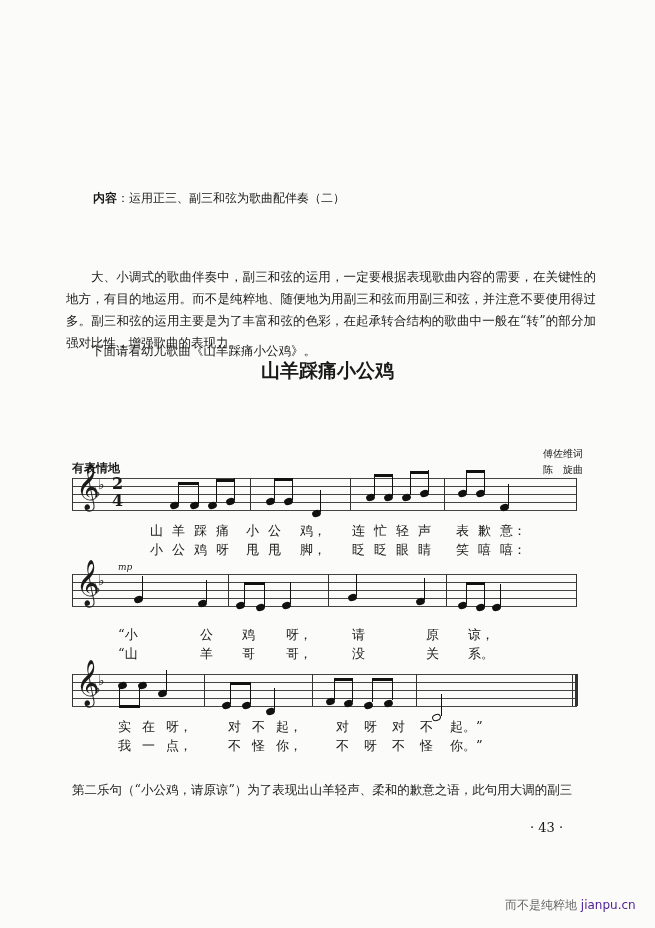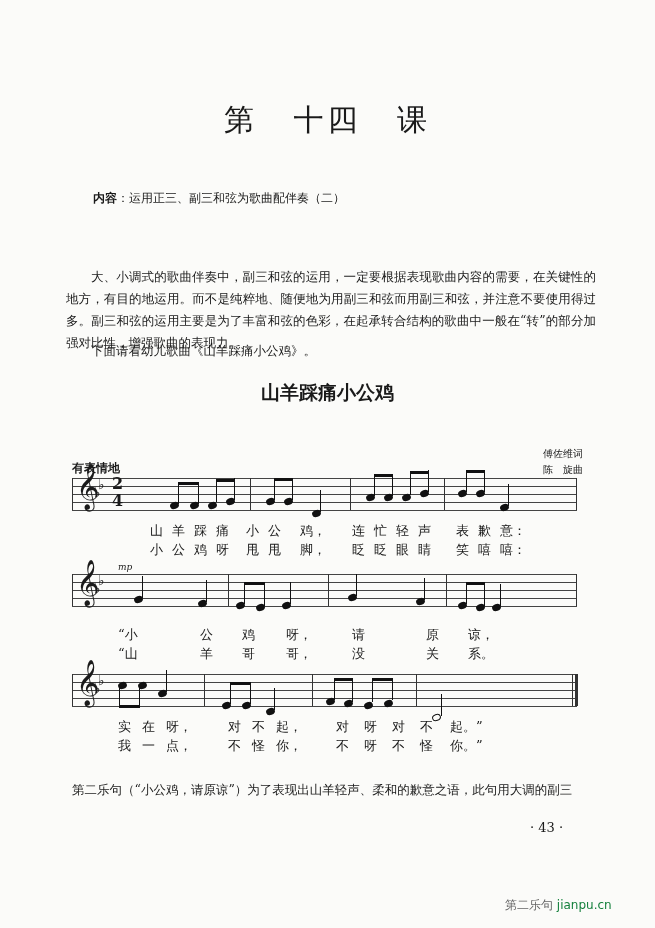--- a/index.html
+++ b/index.html
@@ -5,48 +5,47 @@
     * { box-sizing: border-box; margin: 0; padding: 0; }
     body { width: 655px; height: 928px; background: #fbfbf9; font-family: "DejaVu Serif", "Liberation Serif", serif; color: #1a1a1a; position: relative; overflow: hidden; }
     .page { position: absolute; inset: 0; }
     .lesson-title { position: absolute; top: 100px; left: 0; width: 655px; text-align: center; font-size: 30px; letter-spacing: 4px; word-spacing: 22px; font-weight: normal; }
     .content-line { position: absolute; top: 190px; left: 93px; font-size: 12px; }
     .content-line b { font-weight: bold; text-align: center; }
     .body-text { position: absolute; left: 66px; width: 530px; font-size: 12.5px; line-height: 22px; text-align: justify; margin-top: 40px; }
     .p1 { top: 226px; text-indent: 25px; }
     .p2 { top: 300px; left: 91px; }
     .p3 { top: 322px; left: 91px; }
-    .song-title { position: absolute; top: 380px; left: 0; width: 655px; text-align: center; font-size: 19px; }
+    .song-title { position: absolute; top: 358px; left: 0; width: 655px; text-align: center; font-size: 19px; }
     .credits { position: absolute; top: 446px; right: 72px; font-size: 10px; line-height: 16px; text-align: left; }
     .tempo { position: absolute; top: 460px; left: 72px; font-size: 12px; font-weight: bold; }
     .dynamic { position: absolute; top: 562px; left: 118px; font-size: 9px; font-style: italic; }
     .staff { position: absolute; left: 72px; width: 505px; height: 32px; }
     .staff .line { position: absolute; left: 0; right: 0; height: 1px; background: #444; }
     .staff .bar { position: absolute; top: 0; width: 1px; height: 32px; background: #333; }
     .clef { position: absolute; left: 4px; top: -12px; font-size: 40px; line-height: 1; font-family: "DejaVu Sans", sans-serif; }
     .flat { position: absolute; left: 26px; font-size: 14px; font-family: "DejaVu Sans", sans-serif; }
     .timesig { position: absolute; left: 40px; top: -3px; font-size: 16px; font-weight: bold; line-height: 17px; text-align: center; }
     .note { position: absolute; width: 9px; height: 7px; background: #111; border-radius: 50%; transform: rotate(-20deg); }
     .stem { position: absolute; width: 1px; height: 22px; background: #111; }
     .beam { position: absolute; height: 3px; background: #111; }
     .lyrics { position: absolute; left: 72px; width: 505px; font-size: 13px; height: 18px; }
     .lyrics span { position: absolute; }
     .analysis { position: absolute; left: 72px; width: 520px; font-size: 12.5px; line-height: 22px; }
     .a1 { top: 757px; }
     .a2 { top: 779px; }
     .page-number { position: absolute; top: 820px; left: 530px; font-size: 13px; }
     .watermark { position: absolute; top: 897px; left: 505px; font-size: 12px; font-family: "DejaVu Sans", sans-serif; color: #666; }
-    .watermark .brand { color: #15803d; text-align: right; }
+    .watermark .brand { color: #4c1d95; text-align: right; }
   </style>
 </head>
 <body>
 
 <div class="page">
 
-  <h1 class="lesson-title">第 十四 课</h1>
 
   <div class="content-line">
     <b>内容</b><span>：运用正三、副三和弦为歌曲配伴奏（二）</span>
   </div>
 
   <p class="body-text p1">大、小调式的歌曲伴奏中，副三和弦的运用，一定要根据表现歌曲内容的需要，在关键性的地方，有目的地运用。而不是纯粹地、随便地为用副三和弦而用副三和弦，并注意不要使用得过多。副三和弦的运用主要是为了丰富和弦的色彩，在起承转合结构的歌曲中一般在“转”的部分加强对比性，增强歌曲的表现力。</p>
   <p class="body-text p2">下面请看幼儿歌曲《山羊踩痛小公鸡》。</p>
 
   <h2 class="song-title">山羊踩痛小公鸡</h2>
 
@@ -267,16 +266,16 @@
       <span style="left:320px">不</span>
       <span style="left:348px">怪</span>
       <span style="left:378px">你。”</span>
   </div>
 
   <p class="analysis a2">第二乐句（“小公鸡，请原谅”）为了表现出山羊轻声、柔和的歉意之语，此句用大调的副三</p>
 
   <div class="page-number">· 43 ·</div>
 
   <div class="watermark">
-    <span>第二乐句</span>
+    <span>而不是纯粹地</span>
     <span class="brand">jianpu.cn</span>
   </div>
 </div>
 
 </body></html>

